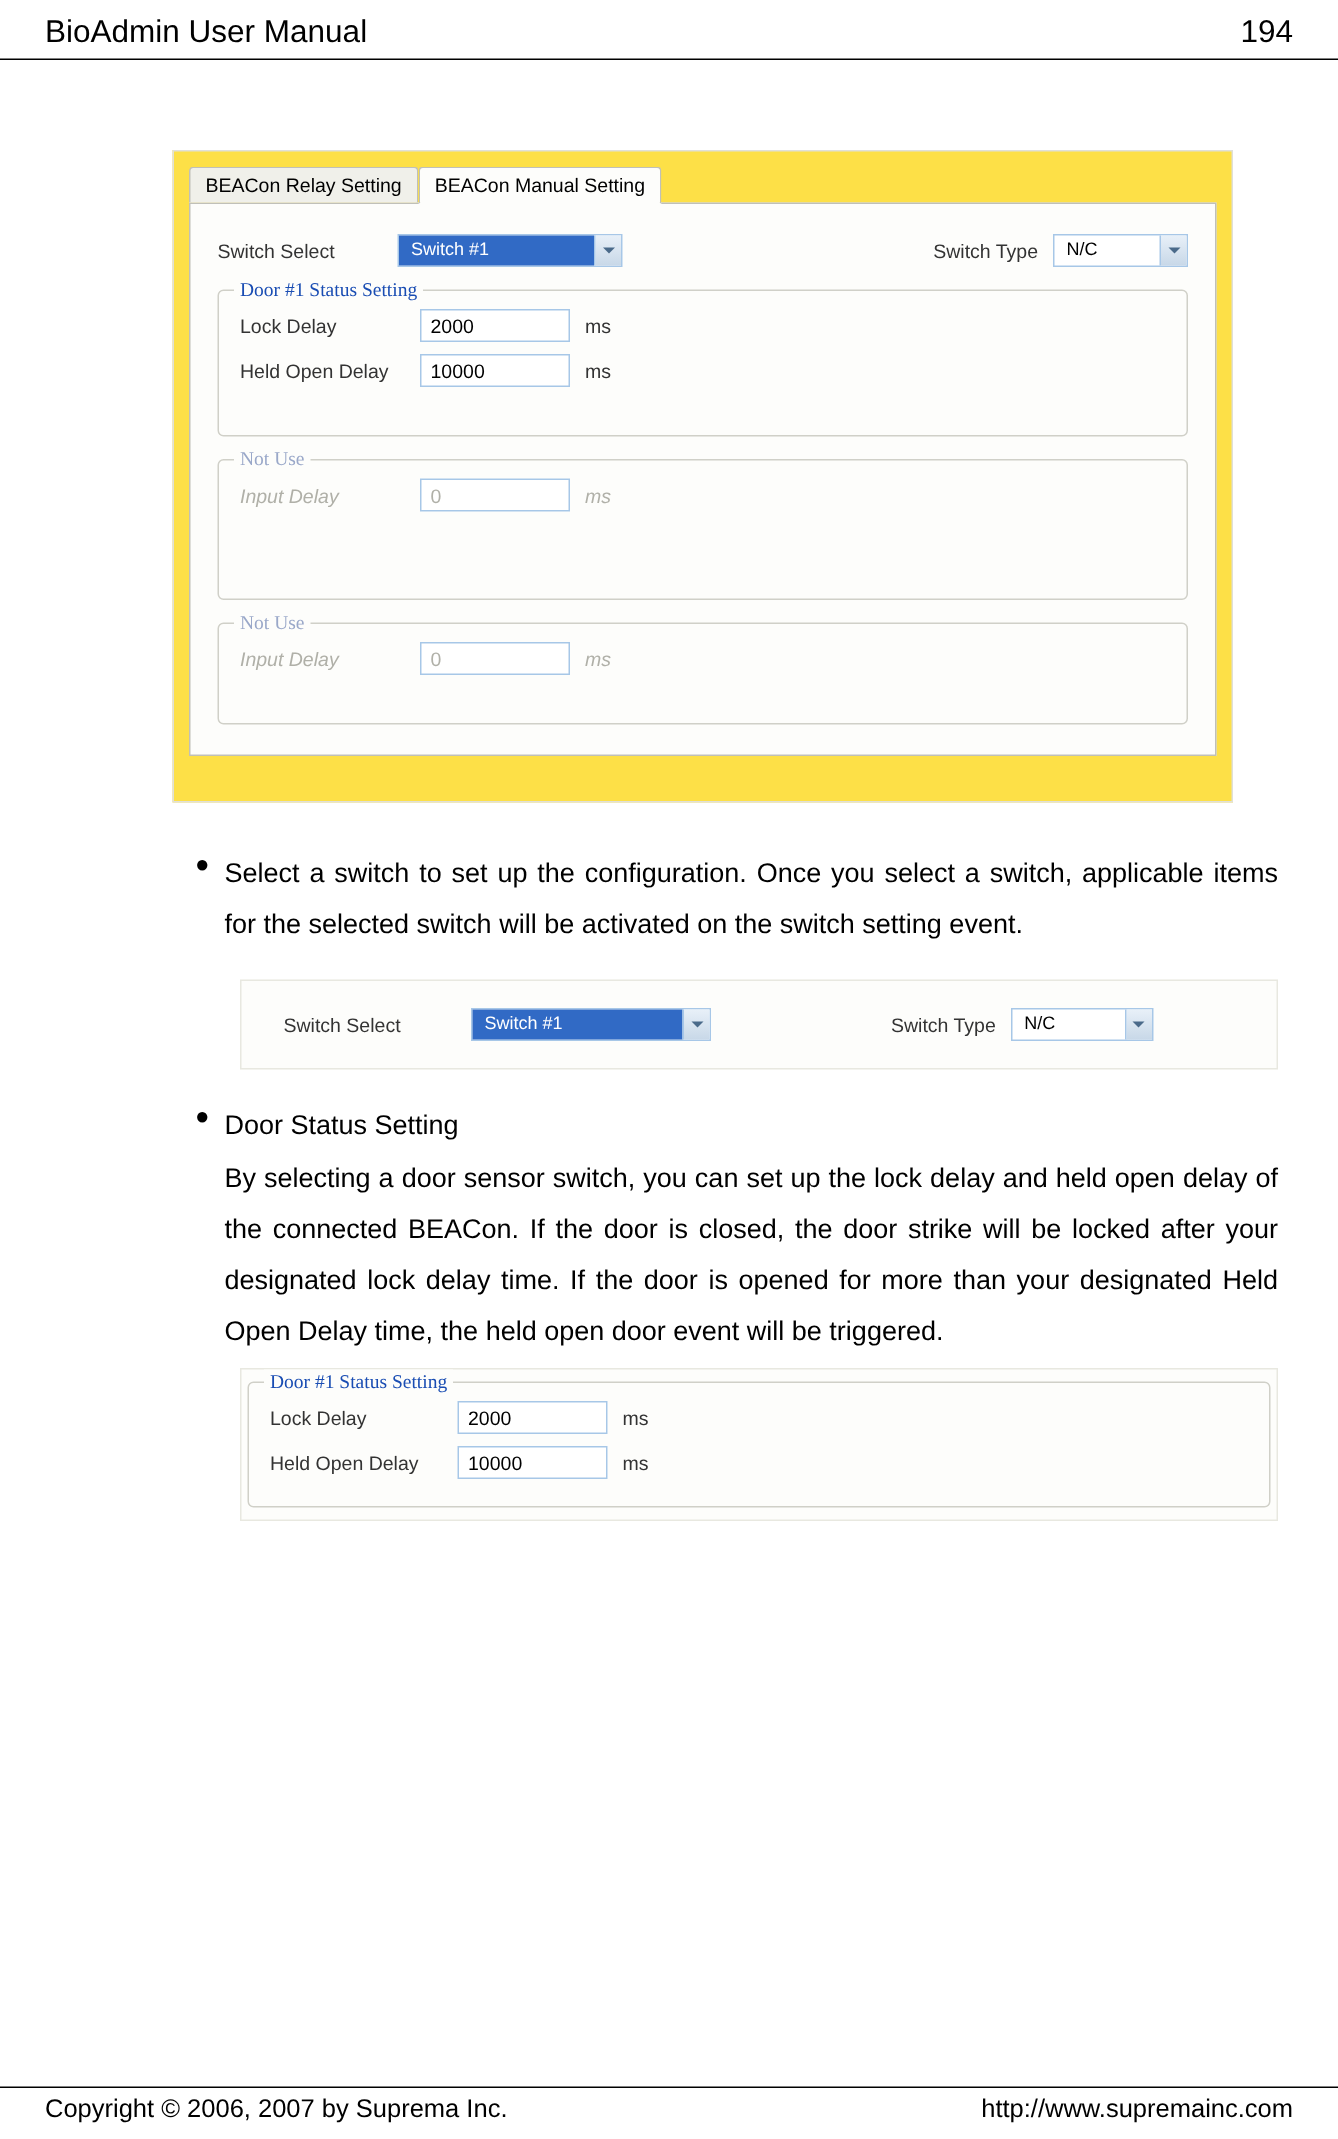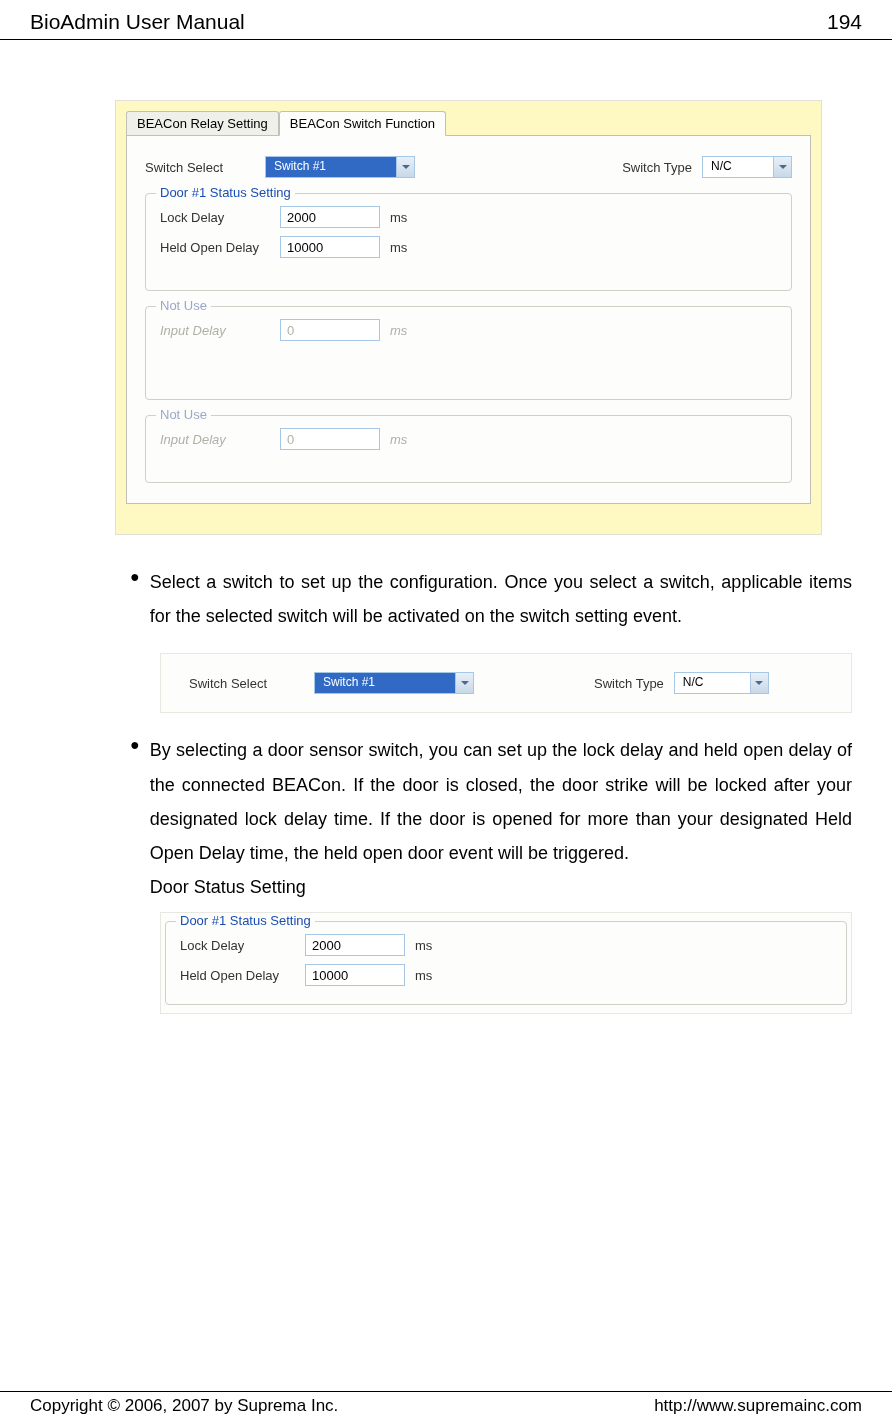--- a/index.html
+++ b/index.html
@@ -19,21 +19,21 @@
       display: flex;
       justify-content: space-between;
       padding: 10px 30px 5px 30px;
       font-size: 21px;
       border-bottom: 1px solid #000;
     }
     .content {
       padding: 60px 30px 20px 30px;
     }
     .screenshot {
-      background: #fef9c3;
+      background: #fde047;
       border: 1px solid #e0e0d8;
       margin: 0 40px 0 85px;
       padding: 10px 0 30px 0;
     }
     .tabs {
       display: flex;
       margin-left: 10px;
     }
     .tab {
       padding: 4px 10px;
@@ -117,21 +117,21 @@
       position: relative;
     }
     .legend {
       position: absolute;
       top: -9px;
       left: 10px;
       background: #fdfdfb;
       padding: 0 4px;
       font-size: 13px;
       color: #1a4db3;
-      font-family: Liberation Sans, sans-serif;
+      font-family: Liberation Serif, serif;
     }
     .legend.disabled {
       color: #9aa8c9;
     }
     .bullet-section {
       padding: 30px 10px 0 100px;
     }
     .bullet-item {
       display: flex;
       margin-bottom: 20px;
@@ -178,21 +178,21 @@
 <div class="header">
   <span>BioAdmin User Manual</span>
   <span>194</span>
 </div>
 
 <div class="content">
 
   <div class="screenshot">
     <div class="tabs">
       <div class="tab">BEACon Relay Setting</div>
-      <div class="tab active">BEACon Switch Function</div>
+      <div class="tab active">BEACon Manual Setting</div>
     </div>
     <div class="tab-body">
       <div class="row">
         <span class="label" style="width:120px">Switch Select</span>
         <div class="select-box" style="width:150px">
           <span class="select-val" style="background:#316ac5;color:#fff">Switch #1</span>
           <span class="select-btn">
               <span class="chevron"></span>
             </span>
         </div>
@@ -262,22 +262,22 @@
           <span class="select-btn">
               <span class="chevron"></span>
             </span>
         </div>
       </div>
     </div>
 
     <div class="bullet-item" style="margin-bottom:0">
       <span class="bullet">●</span>
       <div style="flex:1">
+        <div class="bullet-text" style="text-align:left">Door Status Setting</div>
         <div class="bullet-text">By selecting a door sensor switch, you can set up the lock delay and held open delay of the connected BEACon. If the door is closed, the door strike will be locked after your designated lock delay time. If the door is opened for more than your designated Held Open Delay time, the held open door event will be triggered.</div>
-        <div class="bullet-text" style="text-align:left">Door Status Setting</div>
       </div>
     </div>
 
     <div style="margin-left:30px;margin-top:8px;padding:8px 4px;background:#fdfdfb;border:1px solid #e8e8e0">
       <div class="inline-fieldset" style="border-color:#d0d0c8">
         <div class="legend">Door #1 Status Setting</div>
         <div class="row">
           <span class="label" style="width:125px">Lock Delay</span>
           <input class="input-box" value="2000" style="">
           <span class="label" style="margin-left:10px">ms</span>

